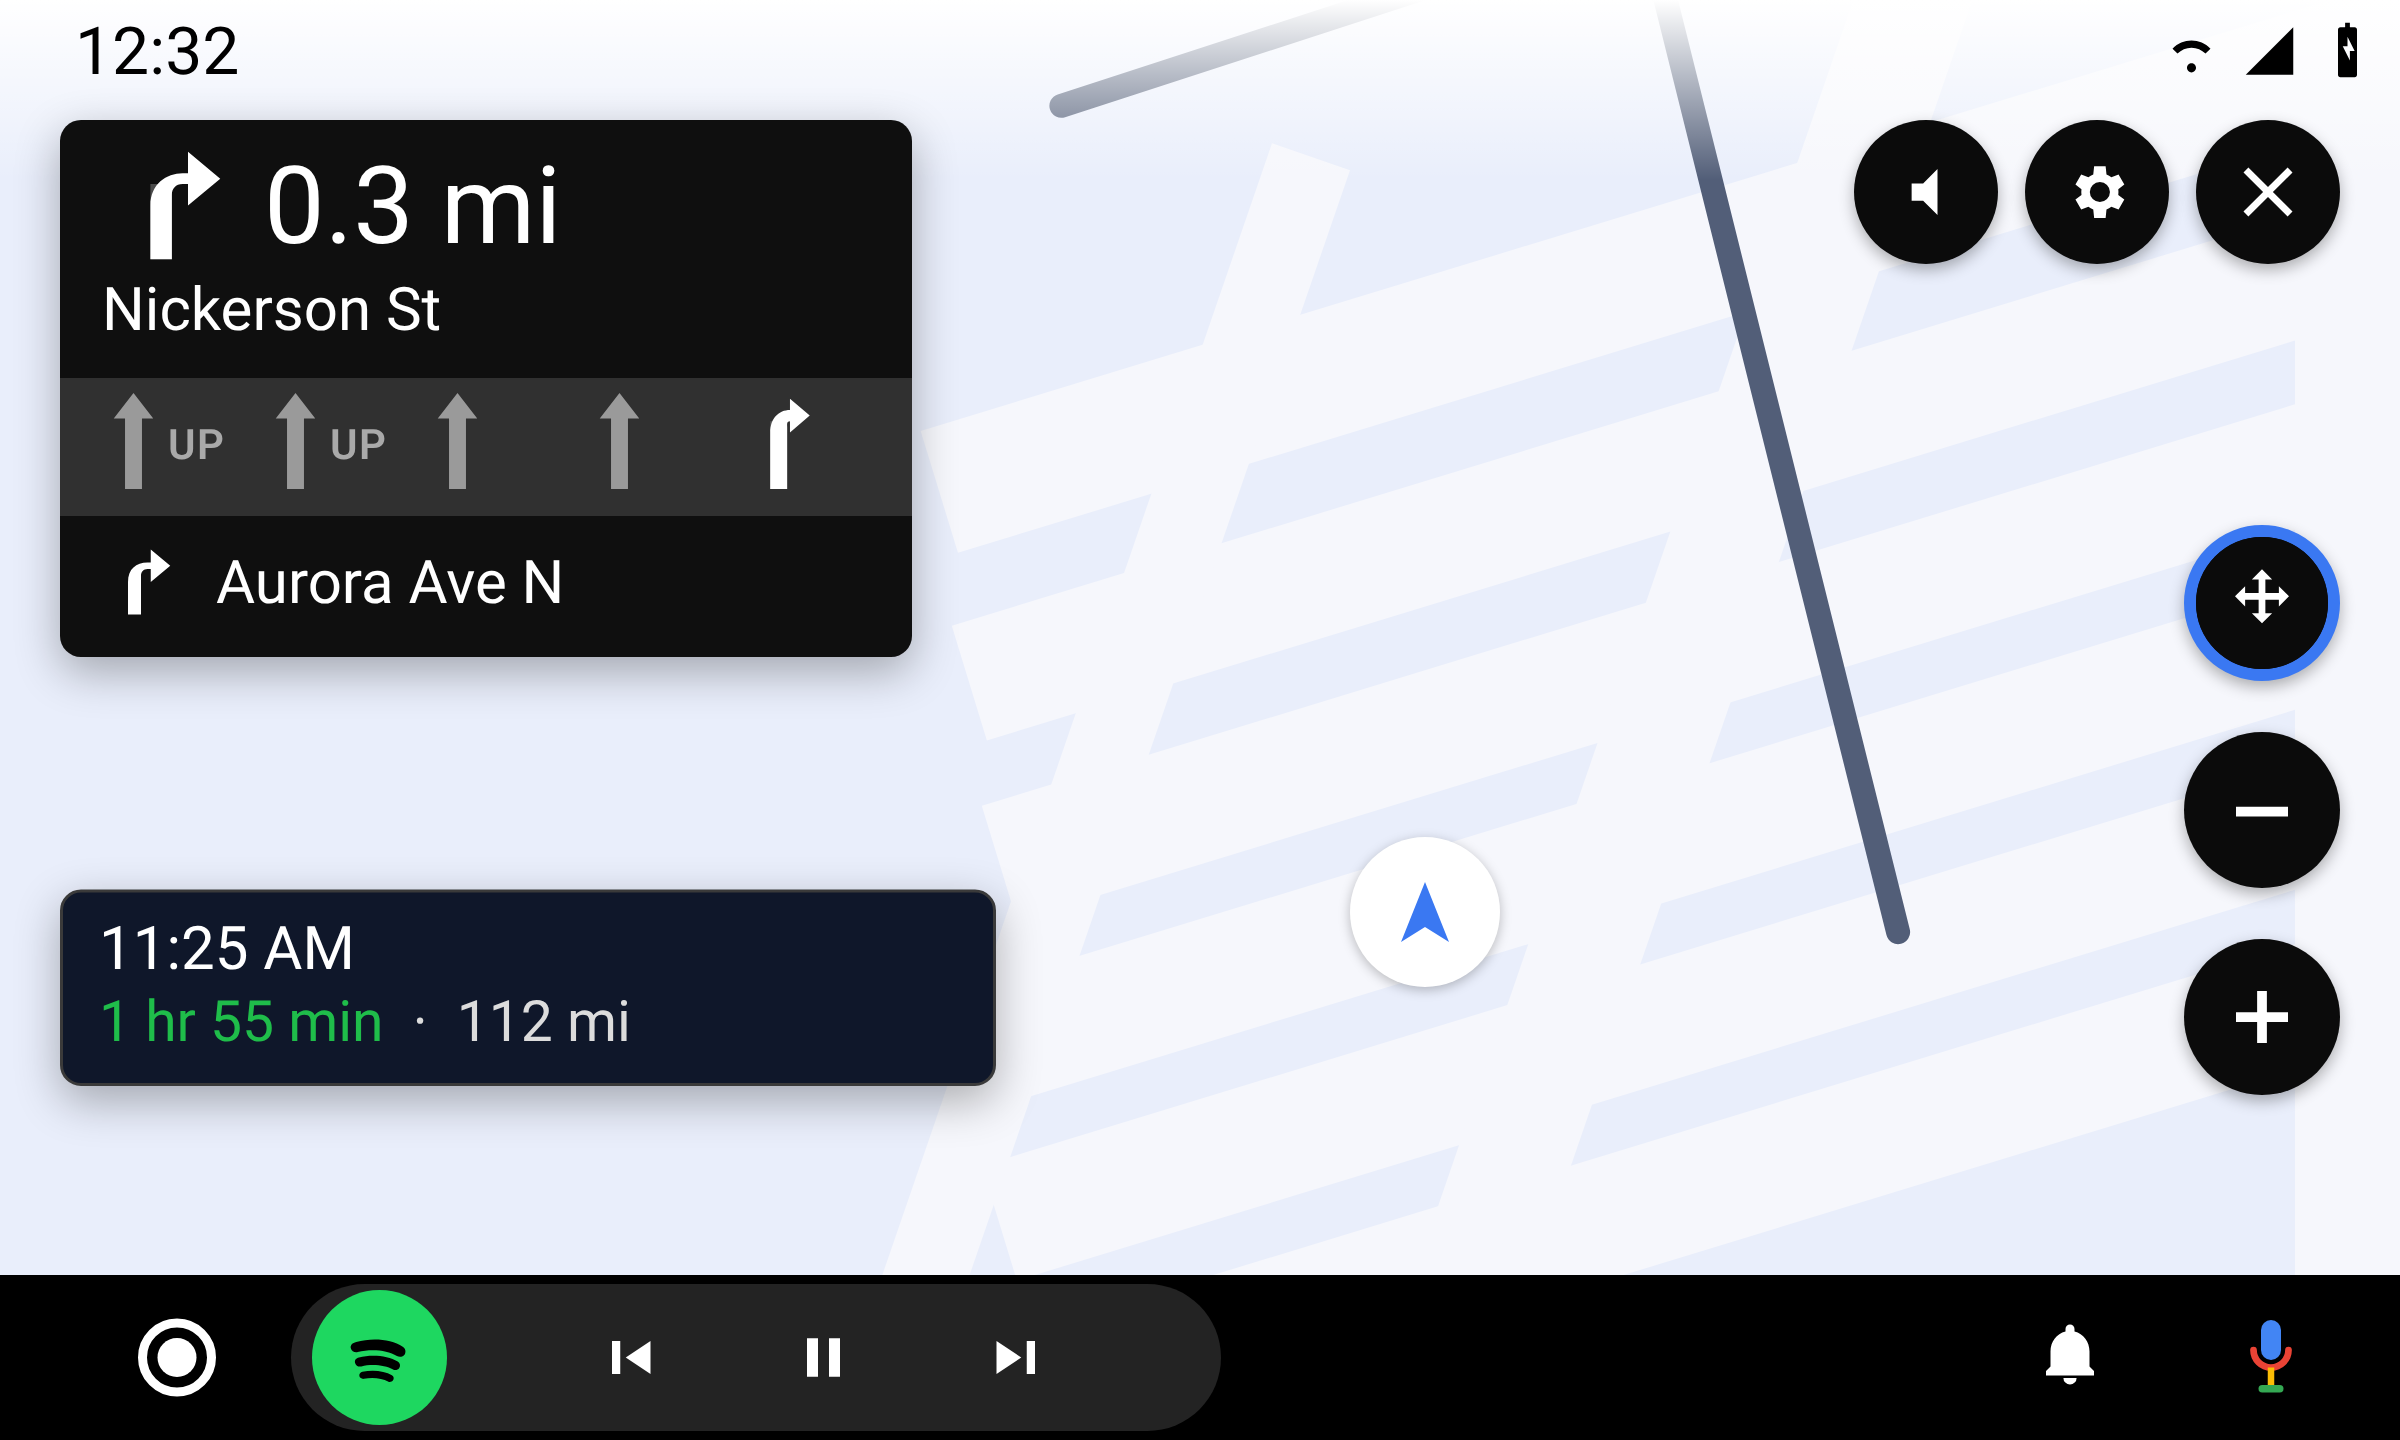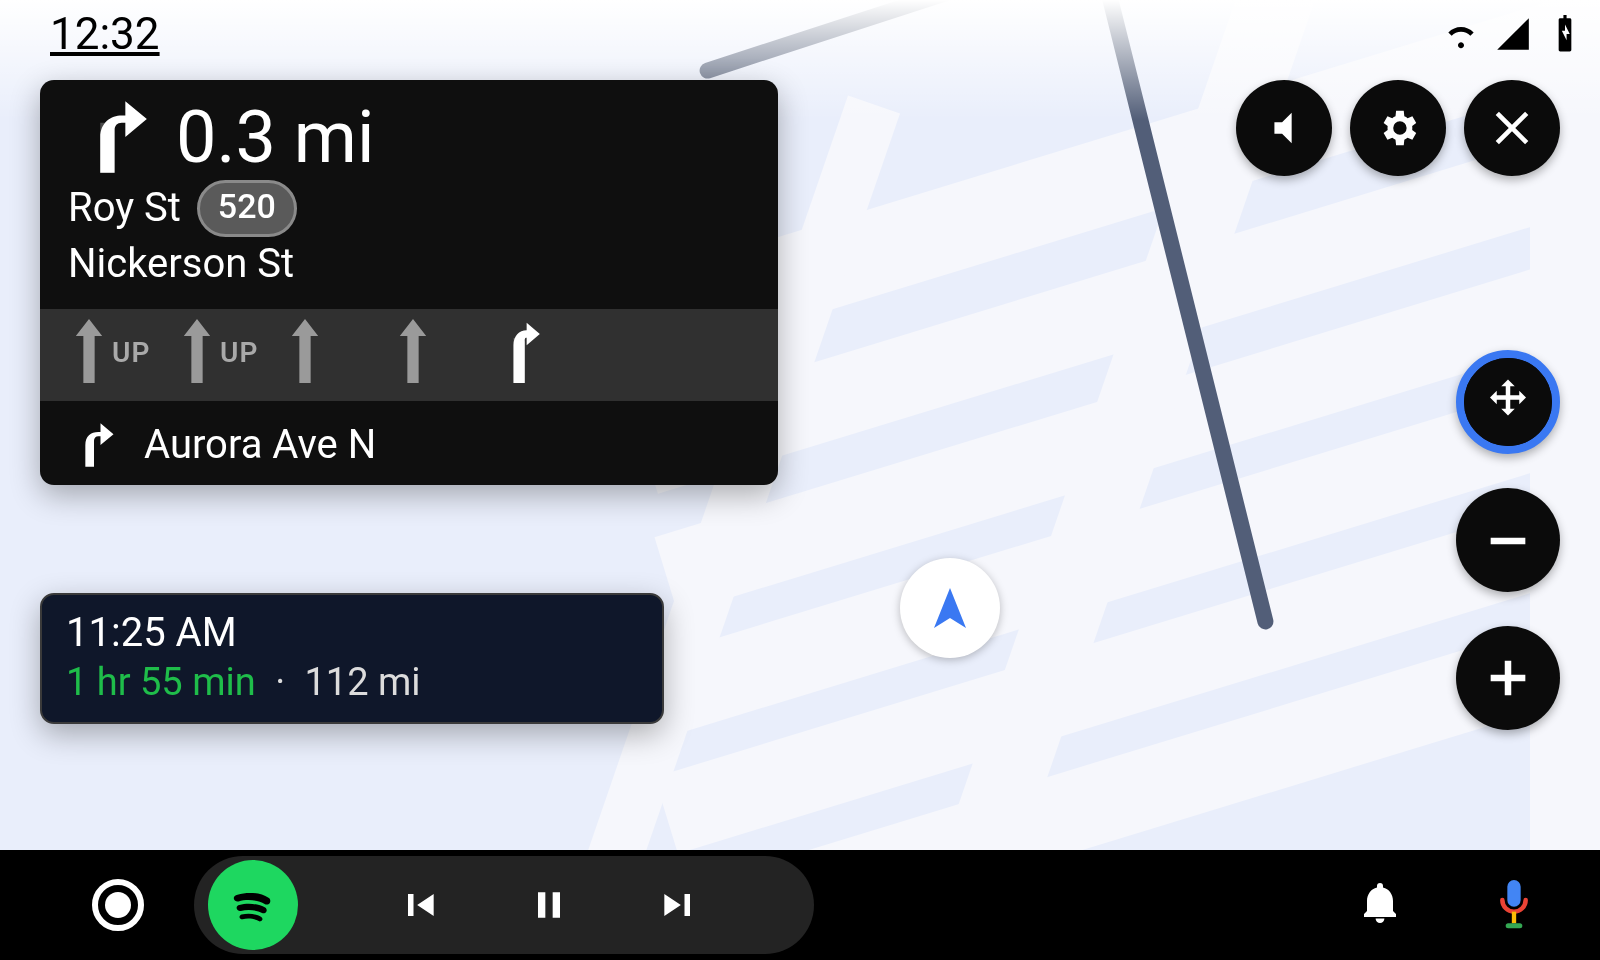--- a/index.html
+++ b/index.html
@@ -38,21 +38,21 @@
   background: #fff; border-radius: 50%;
   box-shadow: 0 2px 8px rgba(0,0,0,0.25);
   display:flex; align-items:center; justify-content:center;
 }
 .position-marker svg { width: 48px; height: 48px; }
 
 
 .status-bar {
   position: absolute; top: 8px; left: 0; right: 0; padding: 0 16px 0 50px;
   display: flex; justify-content: space-between; align-items: center;
-  color: #000; font-size: 44px; font-weight: 400; text-decoration: underline;
+  color: #000; font-size: 44px; font-weight: 400;
 }
 .status-right { display: flex; align-items: center; gap: 14px; }
 .status-right svg { width: 38px; height: 38px; }
 
 
 .top-buttons {
   position: absolute; top: 80px; right: 40px;
   display: flex; gap: 18px;
 }
 .circle-btn {
@@ -74,21 +74,21 @@
 .pan-btn {
   border: 8px solid #3a78f2;
 }
 .pan-btn-inner {
   width: 100%; height: 100%; border-radius: 50%; background: #0b0b0b;
   display:flex; align-items:center; justify-content:center;
 }
 
 
 .nav-card {
-  position: absolute; top: 80px; left: 40px; width: 738px;
+  position: absolute; top: 80px; left: 40px; width: 568px;
   background: #0f0f0f; border-radius: 14px; color: #fff;
   box-shadow: 0 10px 30px rgba(0,0,0,.3);
   overflow: hidden;
 }
 .turn-row { display:flex; align-items:center; gap: 22px; padding: 14px 28px 0; }
 .turn-row .distance { font-size: 72px; font-weight: 400; }
 .turn-icon { width: 86px; height: 86px; display:flex; align-items:center; justify-content:center; }
 .streets { padding: 0 28px 18px; font-size: 40px; line-height: 1.35; }
 .street-line { display:flex; align-items:center; gap: 16px; }
 .route-badge {
@@ -96,21 +96,21 @@
   background: #5a5a5a; color: #fff; font-size: 34px; font-weight: 500;
   border: 3px solid #8a8a8a;
 }
 .lanes {
   display:flex; align-items:flex-end; gap: 46px; padding: 10px 26px 14px;
   background: #303030;
 }
 .lane { display:flex; flex-direction: row; align-items:center; width: 62px; }
 .lane-arrow svg { width: 46px; height: 64px; }
 .lane-sub { color: #a9a9a9; font-size: 28px; font-weight: 600; letter-spacing: 1px; }
-.next-step { display:flex; align-items:center; gap: 24px; padding: 18px 28px 14px; font-size: 40px; }
+.next-step { display:flex; align-items:center; gap: 24px; padding: 18px 28px 24px; font-size: 40px; }
 .next-step svg { width: 52px; height: 52px; }
 
 
 .eta-card {
   position: absolute; top: 593px; left: 40px; width: 624px;
   background: #0f172a; border-radius: 14px;
   border: 2px solid #3a3a3a;
   padding: 14px 24px 18px; color: #fff;
   box-shadow: 0 10px 30px rgba(0,0,0,.3);
 }
@@ -226,24 +226,20 @@
     <div class="turn-row">
       <div class="turn-icon">
         <svg viewBox="0 0 24 24" width="86" height="86">
             <path fill="#4b4b4b" d="M9 22V8h4v14z"></path>
             <path fill="#fff" d="M9 22V12c0-4 3-6 6-6h1V2l6 5-6 5V8h-1c-1.3 0-2 .9-2 2v12H9z"></path>
           </svg>
       </div>
       <div class="distance">0.3 mi</div>
     </div>
     <div class="streets">
-      <div class="street-line">
-        <span>Roy St</span>
-        <span class="route-badge">520</span>
-      </div>
       <div>Nickerson St</div>
     </div>
     <div class="lanes">
       <div class="lane">
         <span class="lane-arrow"><svg viewBox="0 0 24 34">
               <path fill="#9a9a9a" d="M12 0 5 9h4v25h6V9h4z"></path>
             </svg></span>
         <span class="lane-sub">UP</span>
       </div>
       <div class="lane">

